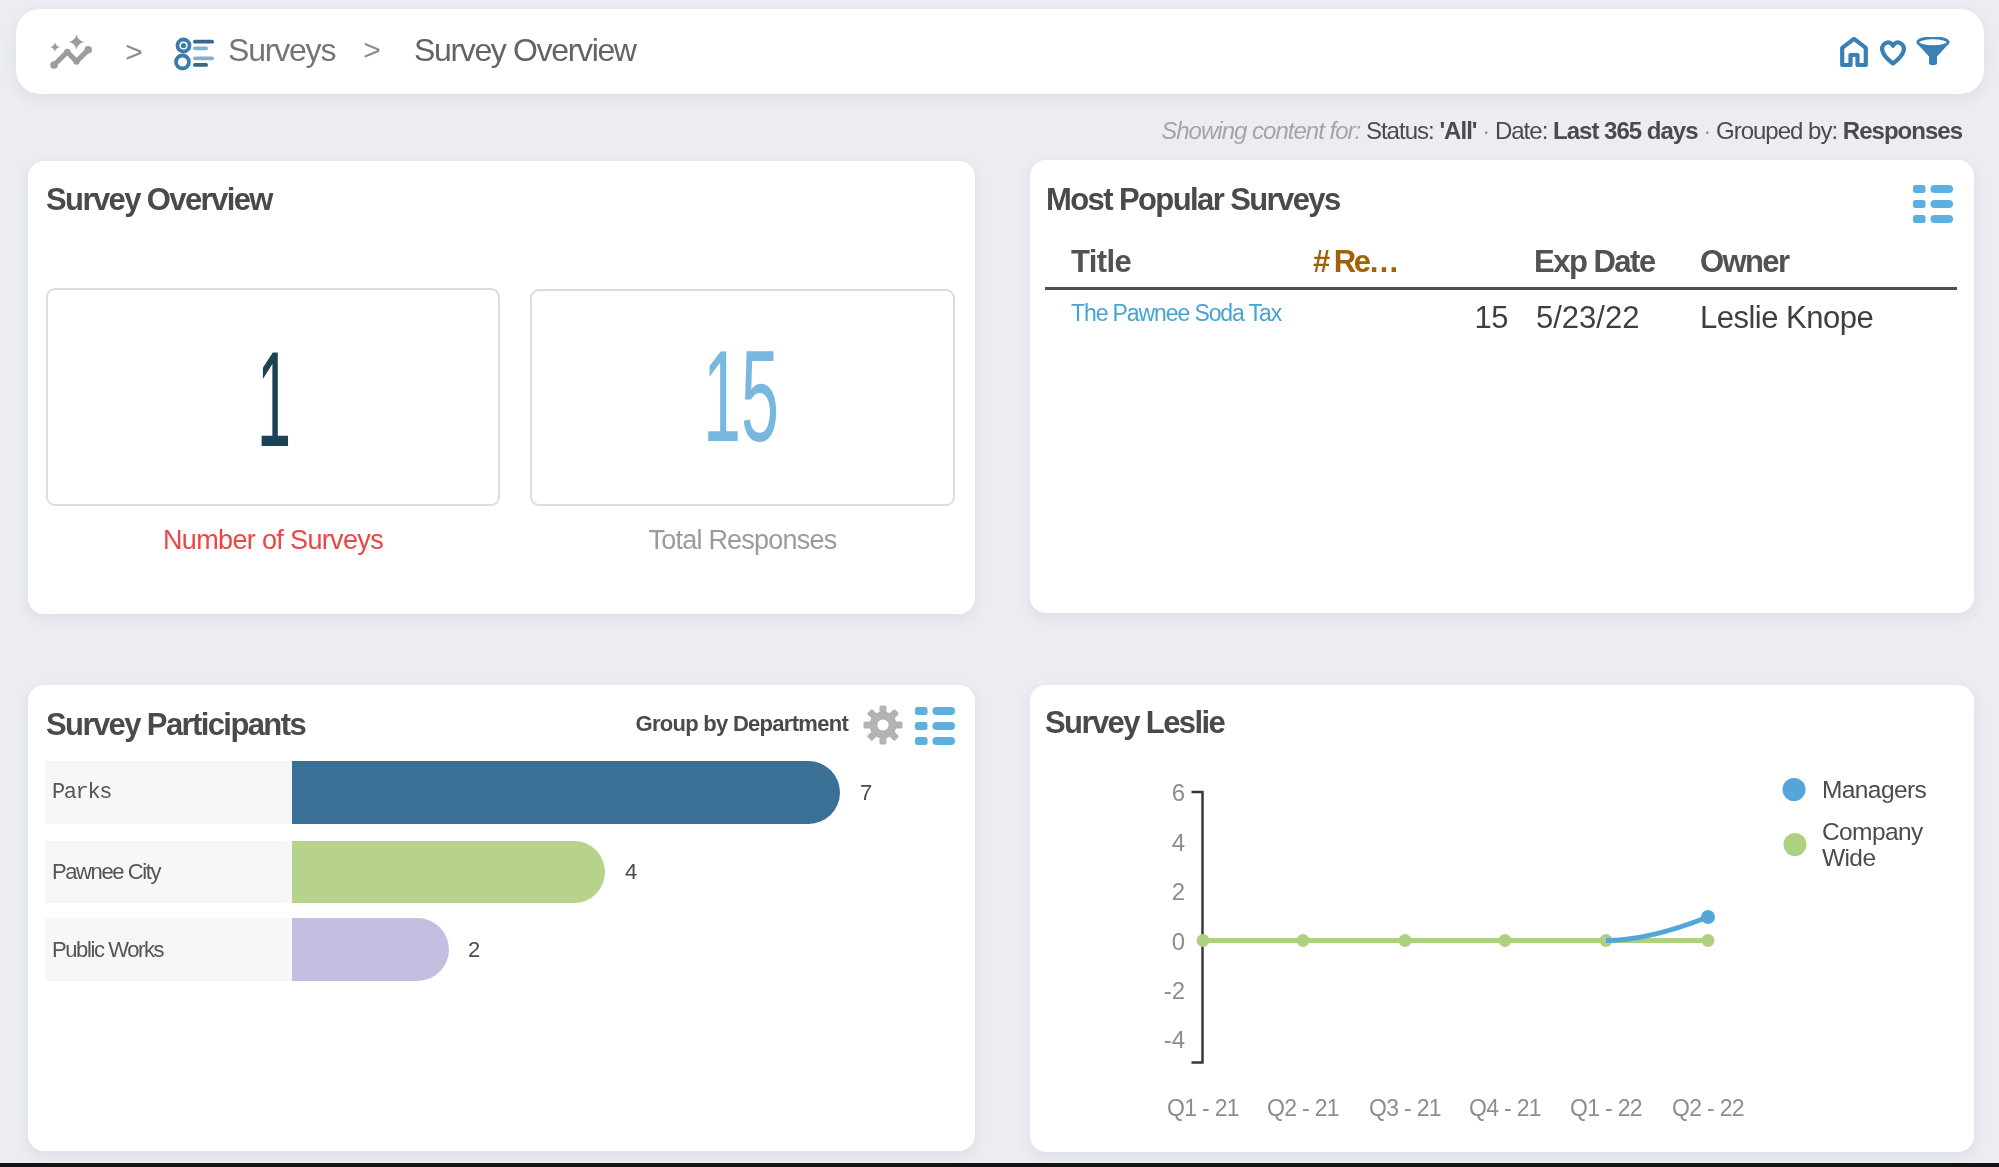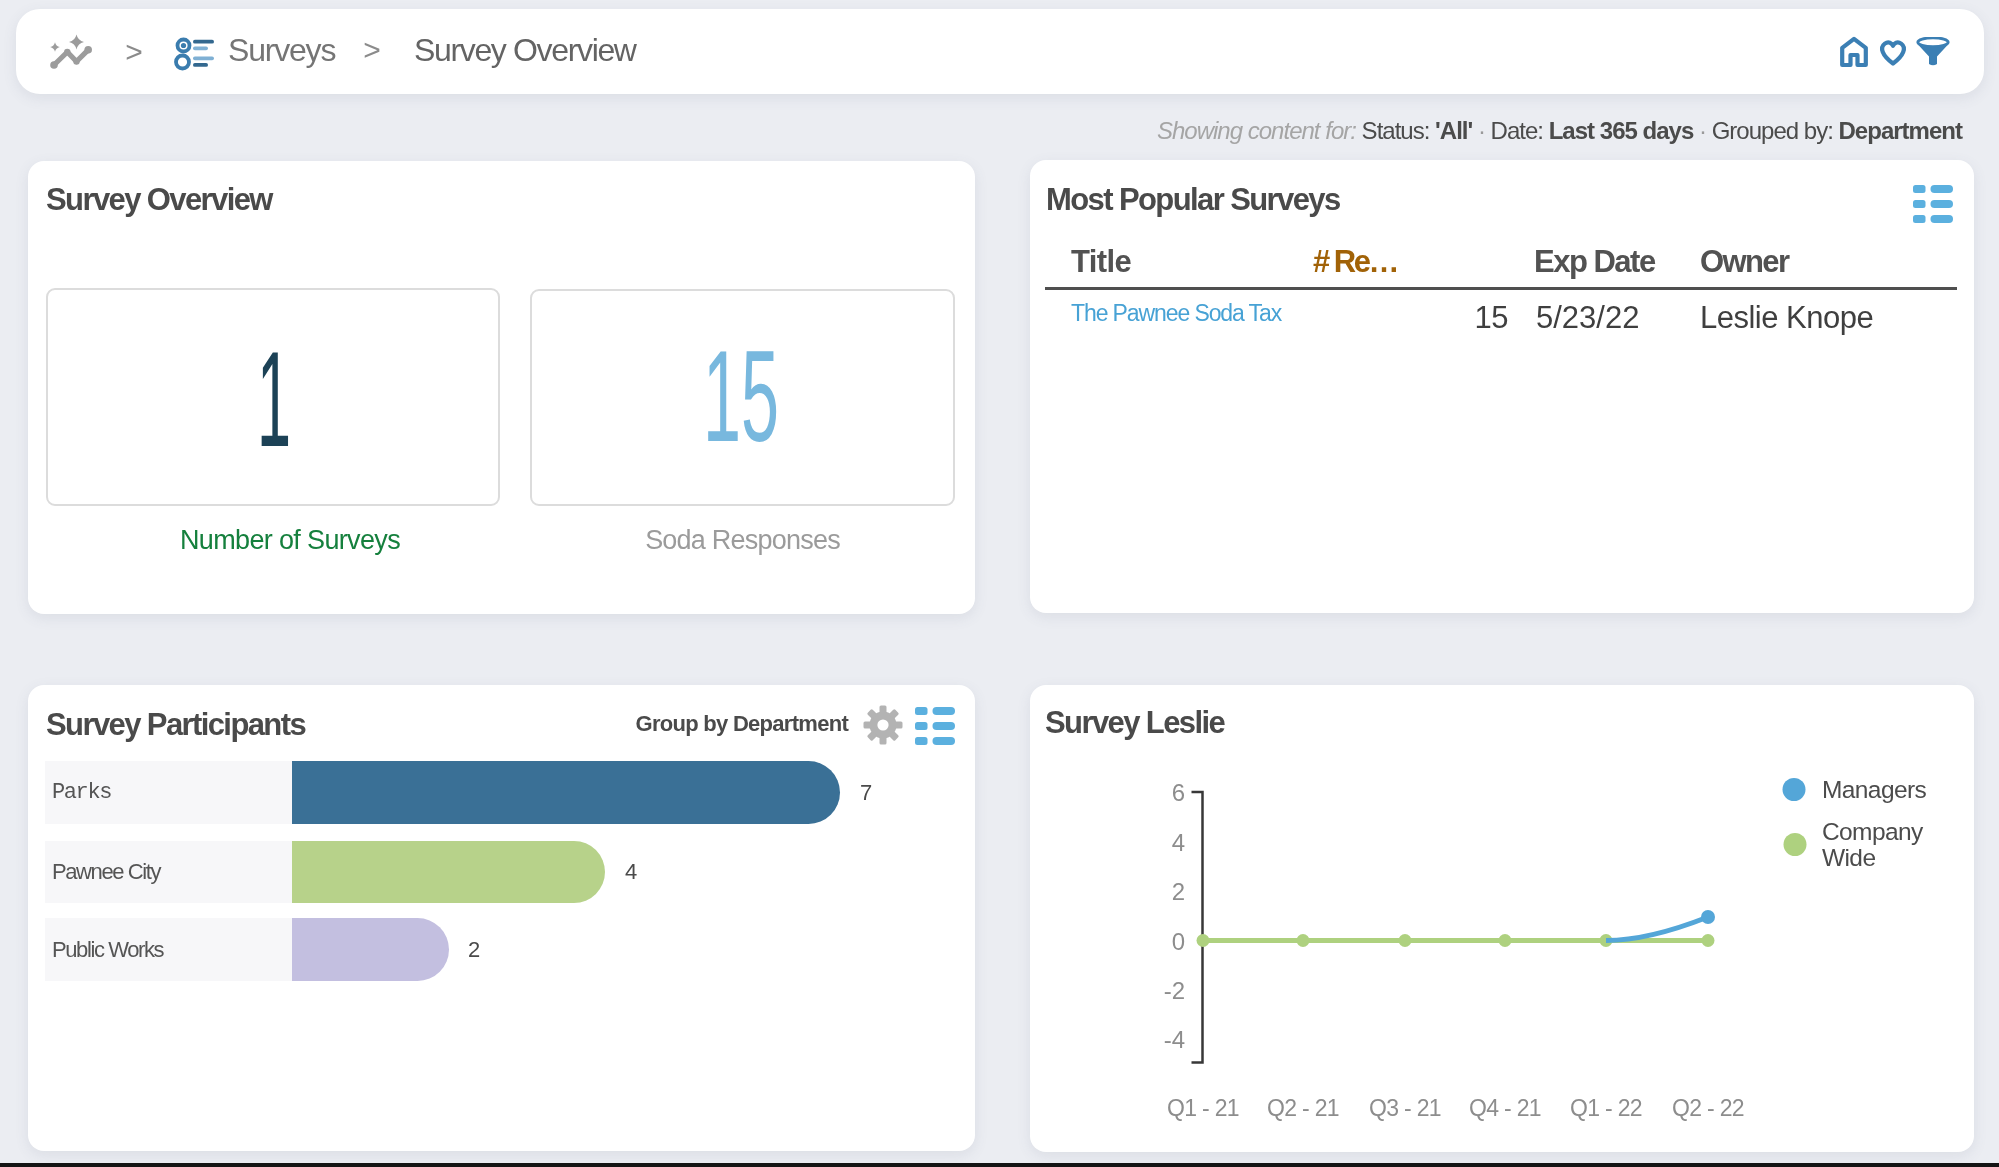--- a/index.html
+++ b/index.html
@@ -48,41 +48,41 @@
     <svg class="abs" style="left:1861px; top:29px;" width="32" height="29" viewBox="0 0 32 29">
       <path d="M16,25.5 C5,17.5 2.5,9.5 7.8,5.6 C11.5,3 15,5 16,7.8 C17,5 20.5,3 24.2,5.6 C29.5,9.5 27,17.5 16,25.5 Z" fill="none" stroke="#3b7fb4" stroke-width="4.2" stroke-linejoin="round"></path>
     </svg>
     <svg class="abs" style="left:1899px; top:28px;" width="36" height="31" viewBox="0 0 36 31">
       <path d="M2,6.5 C5,10.5 31,10.5 34,6.5 L22,19.5 L22,27 Q18,29.6 14,27 L14,19.5 Z" fill="#3b7fb4"></path>
       <ellipse cx="18" cy="5.2" rx="15.2" ry="4.4" fill="#fff" stroke="#3b7fb4" stroke-width="2.8"></ellipse>
     </svg>
   </div>
 
   <div class="abs" style="left:900px; top:117px; width:1062px; height:28px; line-height:28px; text-align:right; font-size:24px; letter-spacing:-0.99px; color:#4b4b4b; white-space:nowrap;">
-    <span style="color:#a5a5a5;font-style:italic;">Showing content for: </span>Status: <b>'All'</b> <span style="color:#9a9a9a;">·</span> Date: <b>Last 365 days</b> <span style="color:#9a9a9a;">·</span> Grouped by: <b>Department</b>
+    <span style="color:#a5a5a5;font-style:italic;">Showing content for: </span>Status: <b>'All'</b> <span style="color:#9a9a9a;">·</span> Date: <b>Last 365 days</b> <span style="color:#9a9a9a;">·</span> Grouped by: <b>Responses</b>
   </div>
 
   <div class="card" style="left:28px; top:161px; width:947px; height:453px;">
     <div class="ctitle" style="left:18px; top:23px;">Survey Overview</div>
     <div class="abs" style="left:18px; top:127px; width:454px; height:218px; border:2px solid #dcdcdc; border-radius:9px;">
       <svg width="450" height="214">
           <g transform="translate(226,156) scale(0.45,1)">
             <text x="0" y="0" font-size="136" fill="#1c4256" text-anchor="middle">1</text>
           </g>
         </svg>
     </div>
     <div class="abs" style="left:502px; top:128px; width:425px; height:217px; border:2px solid #dcdcdc; border-radius:9px;">
       <svg width="421" height="213">
           <g transform="translate(209,150) scale(0.53,1)">
             <text x="0" y="0" font-size="129" fill="#78b8de" text-anchor="middle">15</text>
           </g>
         </svg>
     </div>
-    <div class="abs" style="left:35px; top:364px; width:454px; text-align:center; font-size:27px; color:#15803d; letter-spacing:-0.65px;">Number of Surveys</div>
-    <div class="abs" style="left:502px; top:364px; width:425px; text-align:center; font-size:27px; color:#9b9b9b; letter-spacing:-0.78px;">Soda Responses</div>
+    <div class="abs" style="left:18px; top:364px; width:454px; text-align:center; font-size:27px; color:#ef4444; letter-spacing:-0.65px;">Number of Surveys</div>
+    <div class="abs" style="left:502px; top:364px; width:425px; text-align:center; font-size:27px; color:#9b9b9b; letter-spacing:-0.78px;">Total Responses</div>
   </div>
 
   <div class="card" style="left:1030px; top:160px; width:944px; height:453px;">
     <div class="ctitle" style="left:16px; top:24px;">Most Popular Surveys</div>
     <svg class="abs" style="left:883px; top:25px;" width="40" height="38" viewBox="0 0 40 38">
       <g fill="#5bb0df">
         <rect x="0" y="0" width="12.5" height="8" rx="2.5"></rect>
           <rect x="17.5" y="0" width="22.5" height="8" rx="4"></rect>
         <rect x="0" y="15" width="12.5" height="8" rx="2.5"></rect>
           <rect x="17.5" y="15" width="22.5" height="8" rx="4"></rect>

